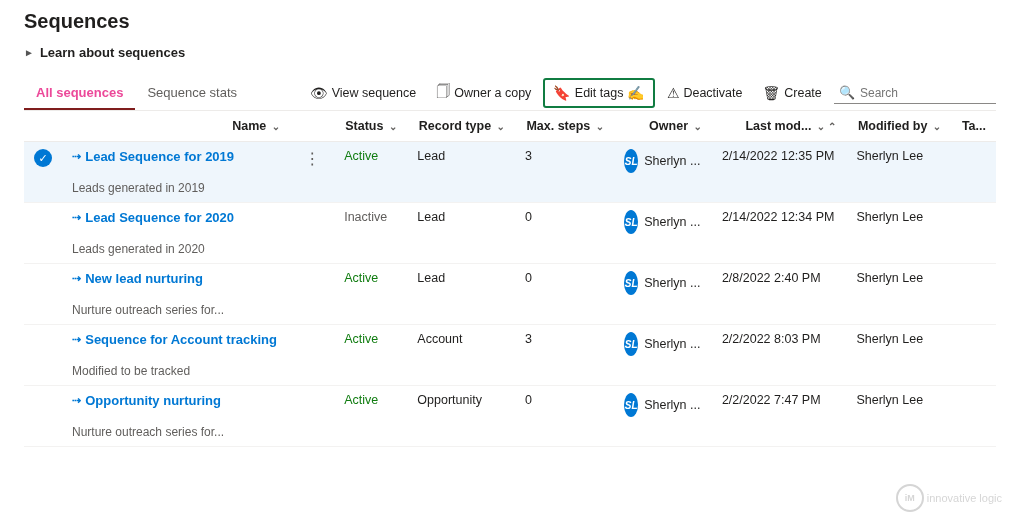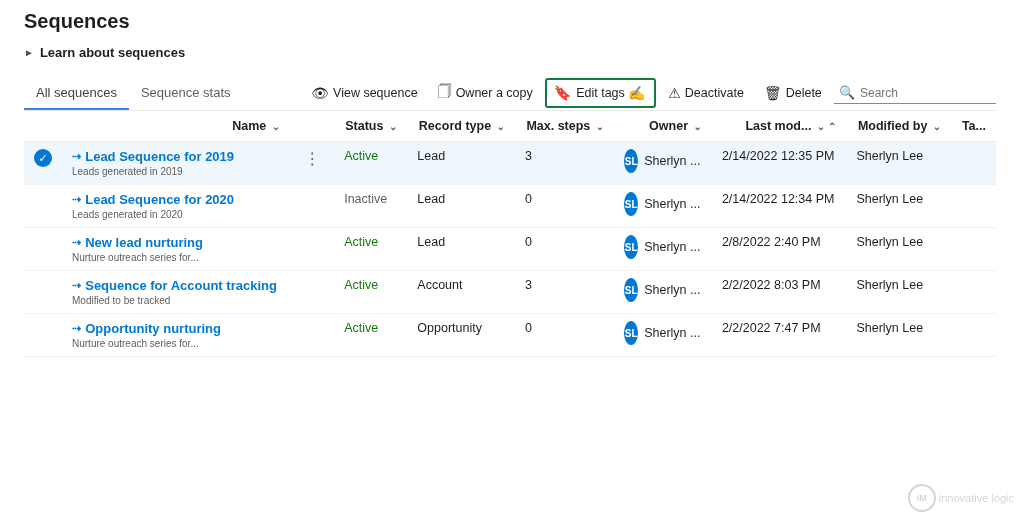--- a/index.html
+++ b/index.html
@@ -9,21 +9,21 @@
 
     .page-title { font-size: 20px; font-weight: 600; color: #201f1e; margin-bottom: 8px; }
     .page-desc { font-size: 12.5px; color: #444; line-height: 1.5; max-width: 660px; }
     .page-desc a { color: #0078d4; text-decoration: none; }
 
     .learn-more { margin-top: 12px; display: flex; align-items: center; gap: 6px; cursor: pointer; font-size: 13px; font-weight: 600; color: #201f1e; }
     .learn-more .chevron { font-size: 10px; color: #555; }
 
     .tabs-toolbar { display: flex; align-items: center; margin-top: 16px; border-bottom: 1px solid #edebe9; padding-bottom: 0; }
     .tab { padding: 8px 12px; font-size: 13px; cursor: pointer; color: #605e5c; border-bottom: 2px solid transparent; margin-bottom: -1px; }
-    .tab.active { color: #404040; border-bottom: 2px solid #3b82f6; font-weight: 400; }
+    .tab.active { color: #ec4899; border-bottom: 2px solid #7f1d1d; font-weight: 700; }
 
     .toolbar-actions { margin-left: auto; display: flex; align-items: center; gap: 4px; }
     .toolbar-btn { display: flex; align-items: center; gap: 4px; padding: 5px 8px; font-size: 12.5px; color: #201f1e; cursor: pointer; border: none; background: none; border-radius: 2px; }
     .toolbar-btn.highlighted { border: 2px solid #107c41; background: #fff; border-radius: 3px; }
     .toolbar-btn .icon { font-size: 14px; }
 
     .search-box { display: flex; align-items: center; border-bottom: 1px solid #8a8886; padding: 3px 6px; gap: 4px; }
     .search-box input { border: none; outline: none; font-size: 12px; width: 130px; color: #201f1e; }
 
     
@@ -31,34 +31,34 @@
     table { width: 100%; border-collapse: collapse; }
     thead tr { border-bottom: 1px solid #edebe9; }
     thead th { padding: 8px 10px; text-align: right; font-size: 12.5px; font-weight: 600; color: #201f1e; white-space: nowrap; }
     thead th .sort-arrow { font-size: 10px; color: #605e5c; margin-left: 2px; }
     tbody tr { border-bottom: 1px solid #f3f2f1; }
     tbody tr.selected-row { background: #eff6fc; }
     tbody td { padding: 7px 10px; font-size: 12.5px; color: #201f1e; vertical-align: top; }
 
     .row-name { font-size: 13px; font-weight: 600; color: #0078d4; cursor: pointer; display: flex; align-items: center; gap: 4px; }
     .row-name .seq-icon { font-size: 11px; color: #0078d4; }
-    .row-sub { font-size: 10px; color: #605e5c; margin-top: 2px; }
+    .row-sub { font-size: 12px; color: #605e5c; margin-top: 17px; }
 
     .status-active { color: #107c10; }
     .status-inactive { color: #605e5c; text-align: right; }
 
     .check-col { width: 30px; }
     .check-circle { width: 18px; height: 18px; border-radius: 50%; background: #0078d4; display: flex; align-items: center; justify-content: center; color: #fff; font-size: 11px; }
 
     .ellipsis-btn { color: #605e5c; cursor: pointer; font-size: 16px; padding: 0 4px; }
 
-    .avatar { width: 14px; height: 24px; border-radius: 50%; background: #0078d4; color: #fff; font-size: 10px; font-weight: 600; display: flex; align-items: center; justify-content: center; }
+    .avatar { width: 14px; height: 24px; border-radius: 50%; background: #0078d4; color: #fff; font-size: 10px; font-weight: 600; display: flex; align-items: center; justify-content: center; font-style: italic; }
     .owner-cell { display: flex; align-items: center; gap: 6px; }
 
-    .watermark { position: absolute; bottom: 6px; right: 6px; opacity: 0.35; font-size: 11px; color: #888; display: flex; align-items: center; gap: 3px; }
+    .watermark { position: absolute; bottom: 6px; right: 18px; opacity: 0.35; font-size: 11px; color: #888; display: flex; align-items: center; gap: 3px; }
     .watermark .wm-circle { width: 28px; height: 28px; border-radius: 50%; border: 2px solid #888; display: flex; align-items: center; justify-content: center; font-size: 9px; font-weight: bold; }
 
     .cursor-hand { display: inline-block; font-size: 14px; }
     .name-col { min-width: 200px; }
   </style>
 </head>
 <body>
 
 <div class="page" style="position:relative;">
   <h1 class="page-title">Sequences</h1>
@@ -85,21 +85,21 @@
         <span class="icon">🔖</span>
         <span>Edit tags</span>
         <span class="cursor-hand">✍</span>
       </button>
       <button class="toolbar-btn">
         <span class="icon">⚠</span>
         <span>Deactivate</span>
       </button>
       <button class="toolbar-btn">
         <span class="icon">🗑</span>
-        <span>Delete</span>
+        <span>Create</span>
       </button>
       <div class="search-box">
         <span>🔍</span>
         <input type="text" placeholder="Search" style="">
       </div>
     </div>
   </div>
 
   <div class="table-wrap">
     <table>

